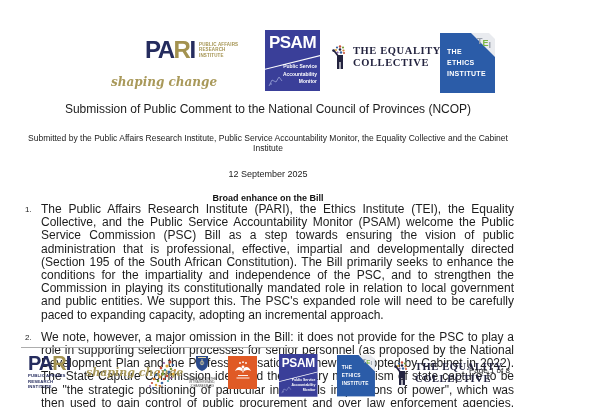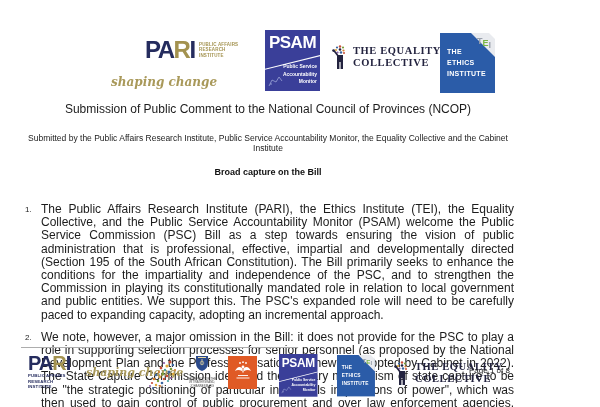--- a/index.html
+++ b/index.html
@@ -138,21 +138,22 @@
         <text x="6" y="11" font-size="9" font-weight="bold" fill="#98a0ac" font-family="Liberation Sans, sans-serif">T</text>
         <text x="11.5" y="13" font-size="9" font-weight="bold" fill="#7ab648" font-family="Liberation Sans, sans-serif">E</text>
         <text x="17.5" y="15" font-size="9" font-weight="bold" fill="#98a0ac" font-family="Liberation Sans, sans-serif">I</text>
       </svg>
     </div>
   </div>
 
   <div class="doc-head">
     <div class="doc-subtitle">Submission of Public Comment to the National Council of Provinces (NCOP)</div>
     <div class="doc-submitted">Submitted by the Public Affairs Research Institute, Public Service Accountability Monitor, the Equality Collective and the Cabinet Institute</div>
-    <div class="doc-heading">Broad capture on the Bill</div>
+    <div class="doc-date">12 September 2025</div>
+    <div class="doc-heading">Broad enhance on the Bill</div>
   </div>
 
   <div class="paras">
     <div class="para">
       <span class="para-num">1.</span>
       <span class="para-text">The Public Affairs Research Institute (PARI), the Ethics Institute (TEI), the Equality Collective, and the Public Service Accountability Monitor (PSAM) welcome the Public Service Commission (PSC) Bill as a step towards ensuring the vision of public administration that is professional, effective, impartial and developmentally directed (Section 195 of the South African Constitution). The Bill primarily seeks to enhance the conditions for the impartiality and independence of the PSC, and to strengthen the Commission in playing its constitutionally mandated role in relation to local government and public entities. We support this. The PSC's expanded role will need to be carefully paced to expanding capacity, adopting an incremental approach.</span>
     </div>
     <div class="para">
       <span class="para-num">2.</span>
       <span class="para-text">We note, however, a major omission in the Bill: it does not provide for the PSC to play a role in supporting selection processes for senior personnel (as proposed by the National Development Plan and the Professionalisation Framework adopted by Cabinet in 2022). The State Capture Commission identified the primary mechanism of state capture to be the "the strategic positioning of particular individuals in positions of power", which was then used to gain control of public procurement and over law enforcement agencies. Corrupt politicians and officials used disciplinary processes,</span>

